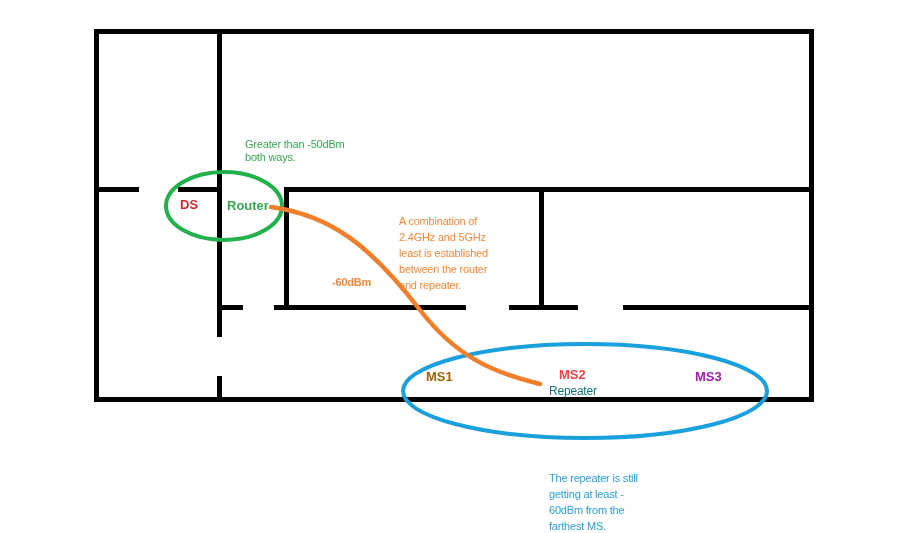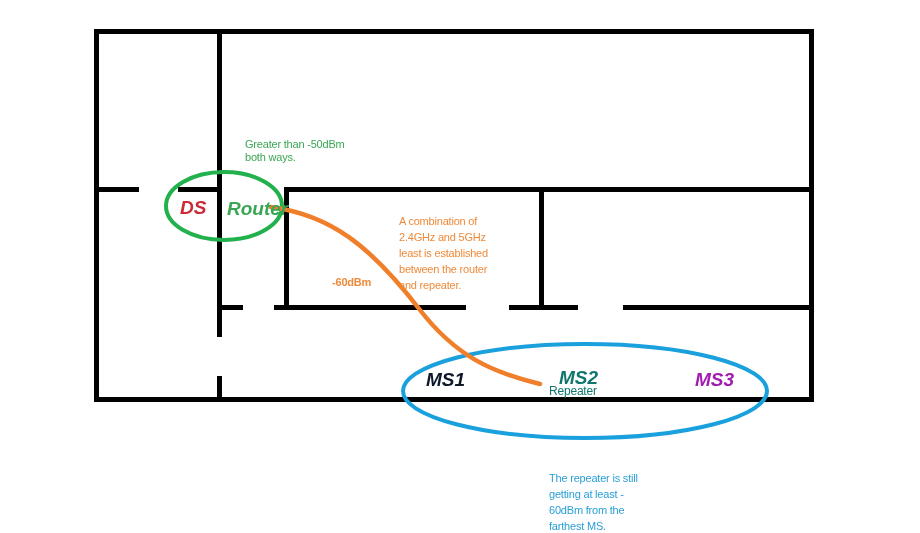--- a/index.html
+++ b/index.html
@@ -1,21 +1,21 @@
 <!DOCTYPE html>
 <html><head>
   <meta charset="utf-8">
   <style>
     html, body { margin: 0; padding: 0; background: #ffffff; }
     body { width: 920px; height: 533px; position: relative; overflow: hidden;
            font-family: "Liberation Sans", "DejaVu Sans", sans-serif; }
     #canvas { position: absolute; left: 0; top: 0; }
     .lbl { position: absolute; font-weight: bold; white-space: pre-line; line-height: 1.2; }
     .note { font-size: 11px; font-weight: normal; letter-spacing: -0.2px; }
-    .dev { font-size: 19px; font-style: italic; }
+    .dev { font-size: 13px; }
   </style>
 </head>
 <body>
 
 <svg id="canvas" width="920" height="533" viewBox="0 0 920 533">
   <g stroke="#000" stroke-width="5" fill="none" stroke-linecap="butt">
 
     <rect x="96.5" y="31.5" width="715" height="368"></rect>
 
     <line x1="219.5" y1="31" x2="219.5" y2="337"></line>
@@ -49,23 +49,23 @@
 <div class="lbl dev" style="left:227px; top:198px; color:#3aa655;">Router</div>
 
 <div class="lbl note" style="left:399px; top:213px; color:#ef8a3a; line-height:16px;">A combination of
 2.4GHz and 5GHz
 least is established
 between the router
 and repeater.</div>
 
 <div class="lbl note" style="left:332px; top:276px; color:#ef8a3a; font-weight:bold;">-60dBm</div>
 
-<div class="lbl dev" style="left:426px; top:369px; color:#0f172a;">MS1</div>
+<div class="lbl dev" style="left:426px; top:369px; color:#a16207;">MS1</div>
 
-<div class="lbl dev" style="left:559px; top:367px; color:#0f766e;">MS2</div>
+<div class="lbl dev" style="left:559px; top:367px; color:#ef4444;">MS2</div>
 
 <div class="lbl note" style="left:549px; top:384px; color:#0f766e; font-size:12px;">Repeater</div>
 
 <div class="lbl dev" style="left:695px; top:369px; color:#a21caf;">MS3</div>
 
 <div class="lbl note" style="left:549px; top:470px; color:#2a9fd6; line-height:16px;">The repeater is still
 getting at least -
 60dBm from the
 farthest MS.</div>
 

